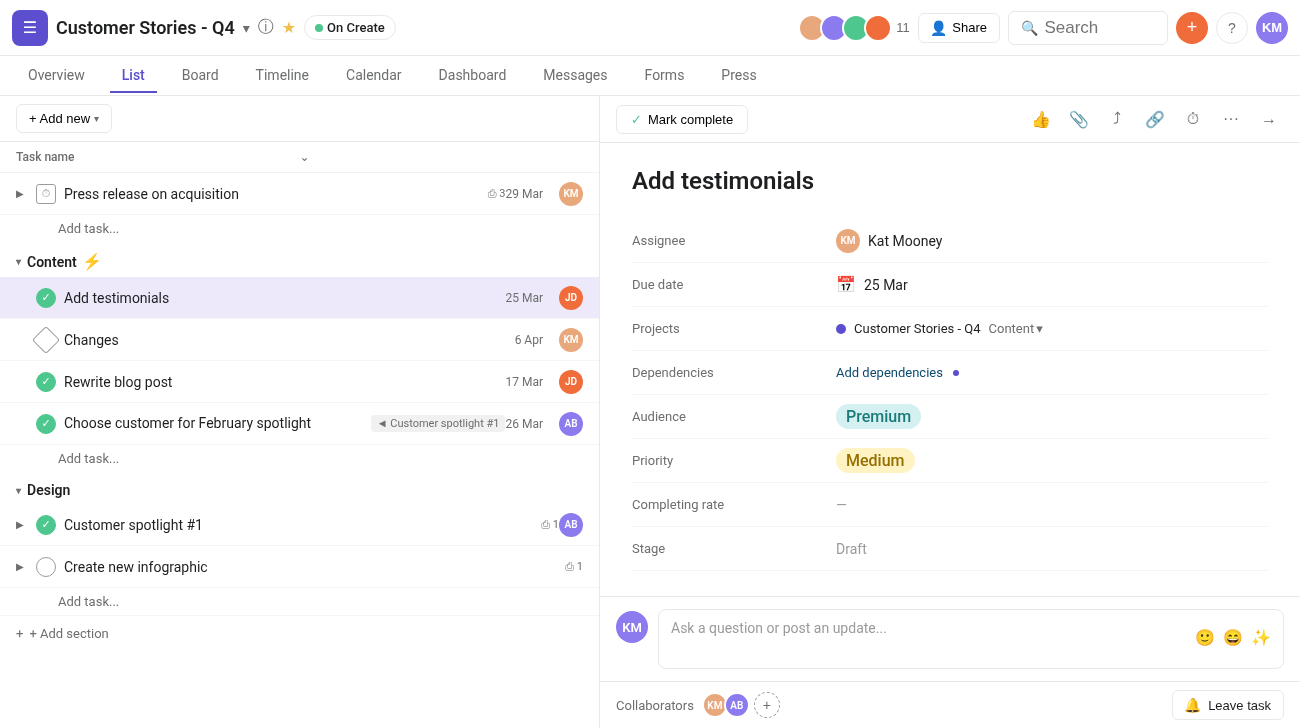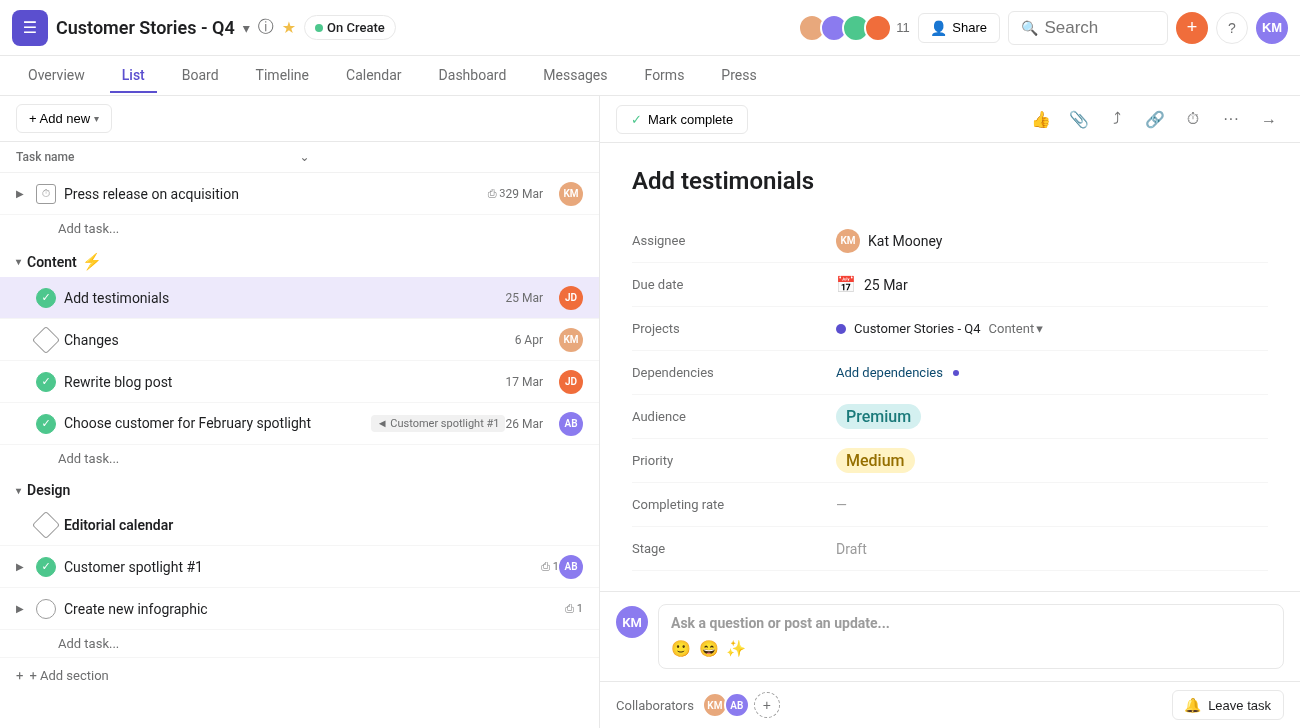--- a/index.html
+++ b/index.html
@@ -91,21 +91,21 @@
     .badge { padding: 3px 10px; border-radius: 20px; font-size: 16px; font-weight: 500; display: inline-flex; align-items: center; }
     .badge-yellow { background: #fff3c4; color: #956f00; }
     .badge-red { background: #fde8e8; color: #c0392b; }
     .badge-teal { background: #d4f0f0; color: #1a7a7a; }
 
     .dash-text { color: #9b9b9b; font-size: 14px; }
 
     
     .comment-section { border-top: 1px solid #e8e8e8; padding: 12px 16px; display: flex; align-items: flex-start; gap: 10px; background: white; }
     .comment-avatar { width: 32px; height: 32px; border-radius: 50%; background: #8b7bef; display: flex; align-items: center; justify-content: center; color: white; font-size: 13px; font-weight: 600; flex-shrink: 0; margin-top: 2px; }
-    .comment-input-box { flex: 1; border: 1px solid #e8e8e8; border-radius: 8px; padding: 10px 12px; min-height: 60px; display: flex; flex-direction: column; justify-content: space-between; font-weight: bold; }
+    .comment-input-box { flex: 1; border: 1px solid #e8e8e8; border-radius: 8px; padding: 10px 12px; min-height: 60px; display: flex; flex-direction: row; justify-content: space-between; }
     .comment-placeholder { color: #9b9b9b; font-size: 14px; }
     .comment-icons { display: flex; gap: 8px; margin-top: 8px; }
     .comment-icon { font-size: 16px; color: #9b9b9b; cursor: pointer; }
 
     
     .bottom-bar { display: flex; align-items: center; justify-content: space-between; padding: 8px 16px; border-top: 1px solid #e8e8e8; background: white; }
     .collaborators-section { display: flex; align-items: center; gap: 8px; }
     .collab-label { font-size: 13px; color: #6d6e6f; }
     .collab-avatars { display: flex; align-items: center; }
     .collab-avatar { width: 26px; height: 26px; border-radius: 50%; border: 2px solid #fff; margin-left: -4px; display: flex; align-items: center; justify-content: center; font-size: 10px; font-weight: 600; color: white; }
@@ -246,27 +246,20 @@
         <div class="task-avatar" style="background:#8b7bef;">AB</div>
       </div>
 
       <div class="add-task-row">Add task...</div>
 
       <div class="section-header">
         <span class="section-chevron">▾</span>
         <span class="section-label">Design</span>
       </div>
 
-      <div class="task-row">
-        <span class="task-expand"></span>
-        <div class="task-check diamond"></div>
-        <div class="task-name-container">
-          <span class="task-name bold">Editorial calendar</span>
-        </div>
-      </div>
 
       <div class="task-row">
         <span class="task-expand">▶</span>
         <div class="task-check completed"></div>
         <div class="task-name-container">
           <span class="task-name">Customer spotlight #1</span>
           <span class="task-subtask-icon">⎙ 1</span>
         </div>
         <div class="task-avatar" style="background:#8b7bef;">AB</div>
       </div>

